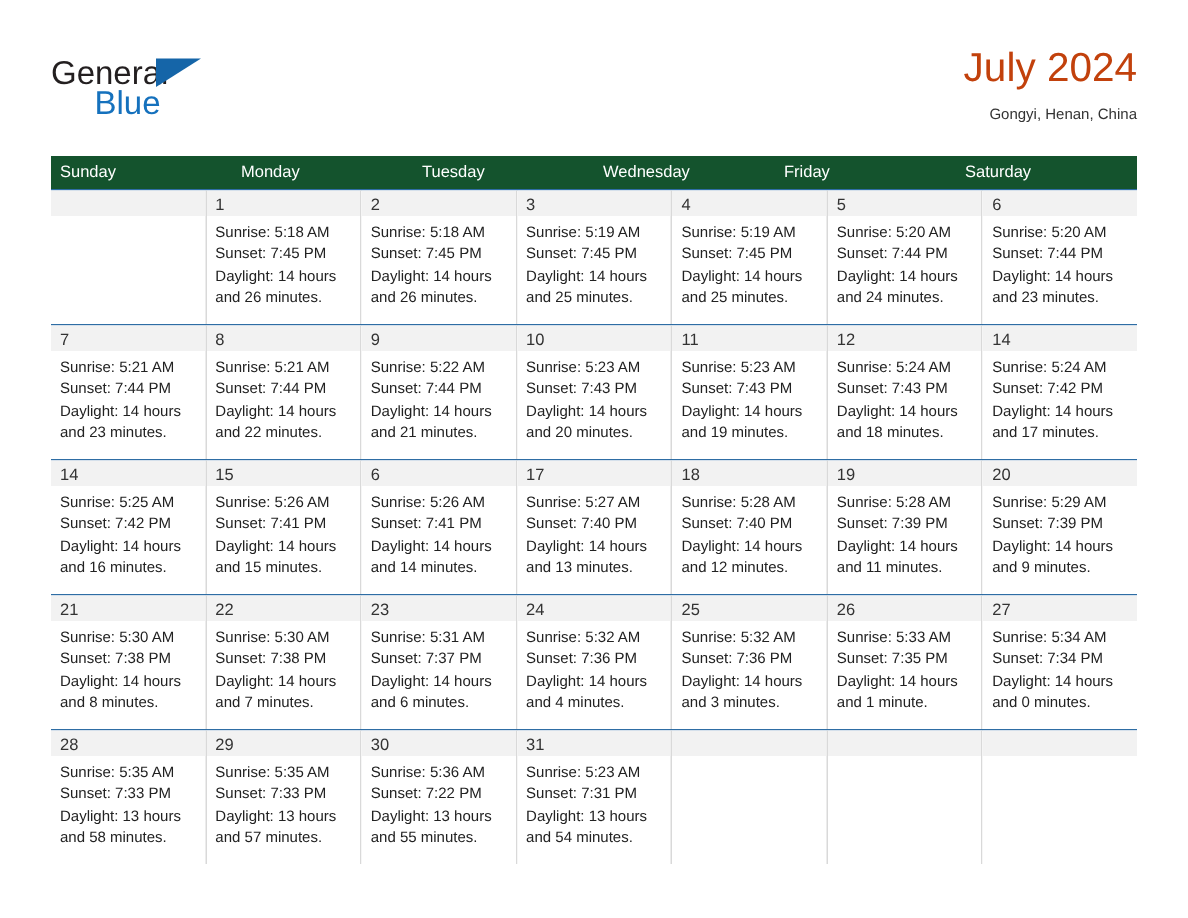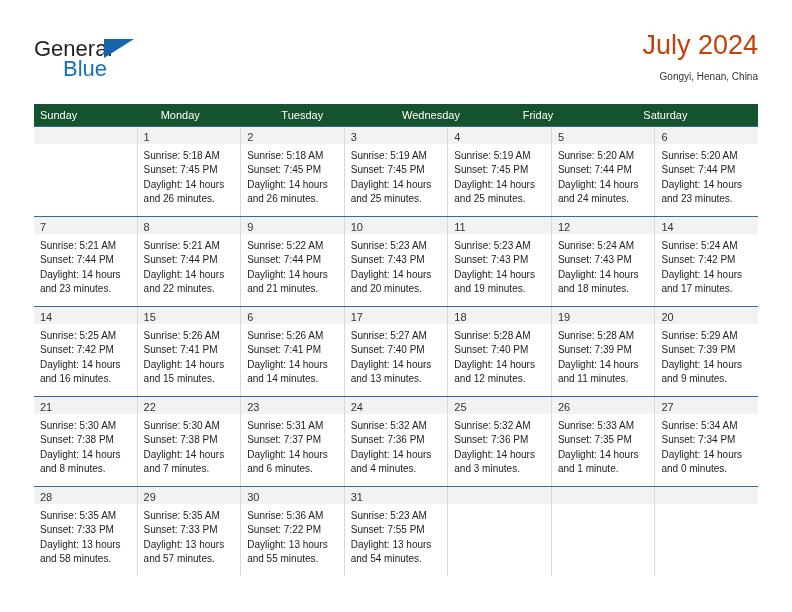--- a/index.html
+++ b/index.html
@@ -460,21 +460,21 @@
             <div class="day-line">Sunrise: 5:36 AM</div>
             <div class="day-line">Sunset: 7:22 PM</div>
             <div class="day-line">Daylight: 13 hours</div>
             <div class="day-line">and 55 minutes.</div>
           </div>
         </div>
       <div class="day-cell">
           <div class="day-number-band"><span class="day-number">31</span></div>
           <div class="day-body">
             <div class="day-line">Sunrise: 5:23 AM</div>
-            <div class="day-line">Sunset: 7:55 PM</div>
+            <div class="day-line">Sunset: 7:31 PM</div>
             <div class="day-line">Daylight: 13 hours</div>
             <div class="day-line">and 54 minutes.</div>
           </div>
         </div>
       <div class="day-cell empty">
           <div class="day-number-band"><span class="day-number"></span></div>
           <div class="day-body">
             <div class="day-line"></div>
             <div class="day-line"></div>
             <div class="day-line"></div>

